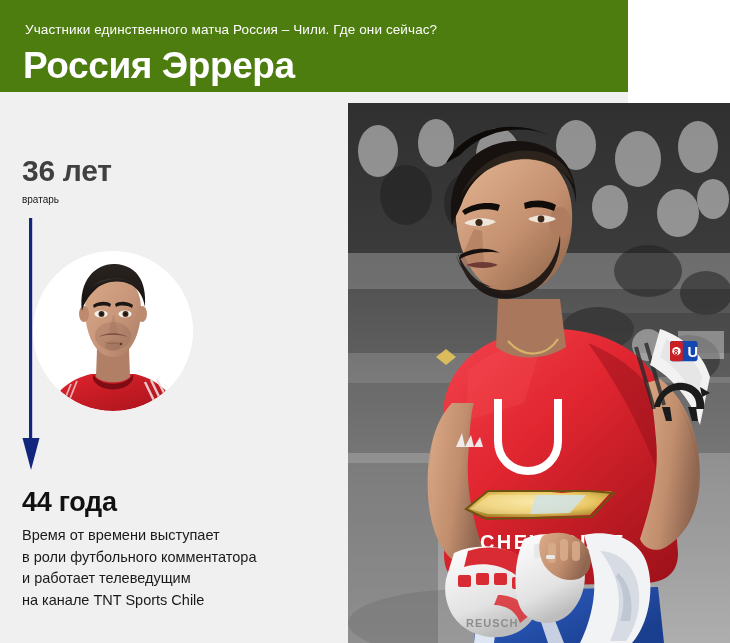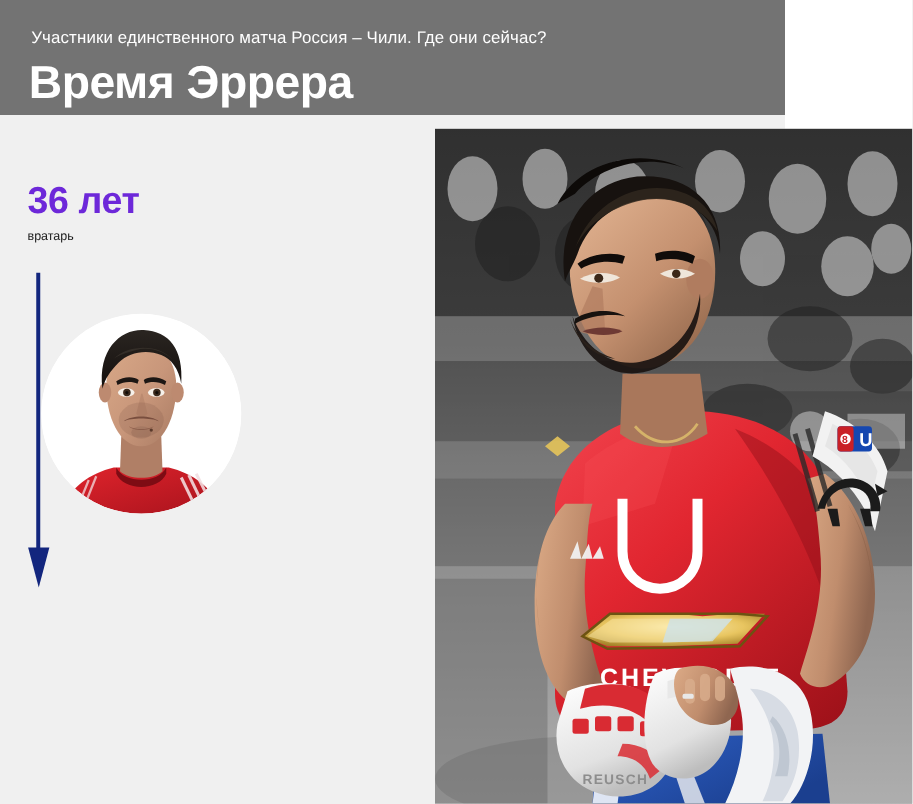--- a/index.html
+++ b/index.html
@@ -5,37 +5,37 @@
   html,body{margin:0;padding:0;}
   body{
     width:730px;height:643px;overflow:hidden;
     background:#f0f0f0;
     font-family:"Liberation Sans","DejaVu Sans",sans-serif;
     -webkit-font-smoothing:antialiased;
   }
   .page{position:relative;width:730px;height:643px;overflow:hidden;background:#f0f0f0;}
 
   
-  .header{position:absolute;left:0;top:0;width:628px;height:92px;background:#737373;}
+  .header{position:absolute;left:0;top:0;width:628px;height:92px;background:#4d7c0f;}
   .header-kicker{
     position:absolute;left:25px;top:22px;
     font-size:13.5px;color:#ffffff;font-weight:400;letter-spacing:.1px;white-space:nowrap;
   }
   .header-title{
     position:absolute;left:23px;top:44px;
     font-size:37px;line-height:44px;color:#ffffff;font-weight:700;letter-spacing:-.4px;white-space:nowrap;
   }
   .logo-box{position:absolute;left:628px;top:0;width:102px;height:103px;background:#ffffff;}
 
   
   .left-pane{position:absolute;left:0;top:100px;width:348px;height:543px;background:#f0f0f0;}
 
   .age-top{position:absolute;left:22px;top:145px;}
   .age-top .big{
-    font-size:30px;line-height:32px;font-weight:700;color:#6d28d9;letter-spacing:-.3px;white-space:nowrap;
+    font-size:30px;line-height:32px;font-weight:700;color:#404040;letter-spacing:-.3px;white-space:nowrap;margin-top:10px;
   }
   .age-top .sub{
     margin-top:4px;font-size:10px;line-height:18px;font-weight:400;color:#1a1a1a;white-space:nowrap;
   }
 
   
   .arrow{position:absolute;left:22px;top:218px;width:18px;height:256px;}
 
   
   .portrait{
@@ -56,21 +56,21 @@
   .photo{position:absolute;left:348px;top:103px;width:382px;height:540px;overflow:hidden;background:#6e6e6e;}
   .photo svg{display:block;}
 </style>
 </head>
 <body>
 
 <div class="page">
 
   <div class="header">
     <div class="header-kicker">Участники единственного матча Россия – Чили. Где они сейчас?</div>
-    <div class="header-title">Время Эррера</div>
+    <div class="header-title">Россия Эррера</div>
   </div>
 
   <div class="logo-box">
     
   </div>
 
   <div class="left-pane"></div>
 
   <div class="age-top">
     <div class="big">36 лет</div>
@@ -144,20 +144,29 @@
         <path d="M66 86 C72 81 88 81 94 86 C88 83 72 83 66 86 Z" fill="#7d5040"></path>
         <path d="M70 90 C74 94 86 94 90 90 C86 93 74 93 70 90 Z" fill="#8c5a46"></path>
         <ellipse cx="80" cy="95" rx="8" ry="5" fill="#9a715c" opacity=".4"></ellipse>
         <ellipse cx="80" cy="85" rx="18" ry="14" fill="#6b4536" opacity=".16"></ellipse>
 
         <circle cx="88" cy="93" r="1.3" fill="#5a3a2b"></circle>
       </g>
     </svg>
   </div>
 
+  <div class="age-bottom">
+    <div class="big">44 года</div>
+    <div class="desc">
+      <div>Время от времени выступает</div>
+      <div>в роли футбольного комментатора</div>
+      <div>и работает телеведущим</div>
+      <div>на канале TNT Sports Chile</div>
+    </div>
+  </div>
 
   <div class="photo">
     <svg width="382" height="540" viewBox="0 0 382 540">
       <defs>
         <linearGradient id="bgG" x1="0" y1="0" x2="0" y2="1">
           <stop offset="0%" stop-color="#343434"></stop>
           <stop offset="32%" stop-color="#4b4b4b"></stop>
           <stop offset="55%" stop-color="#6f6f6f"></stop>
           <stop offset="100%" stop-color="#b6b6b6"></stop>
         </linearGradient>

